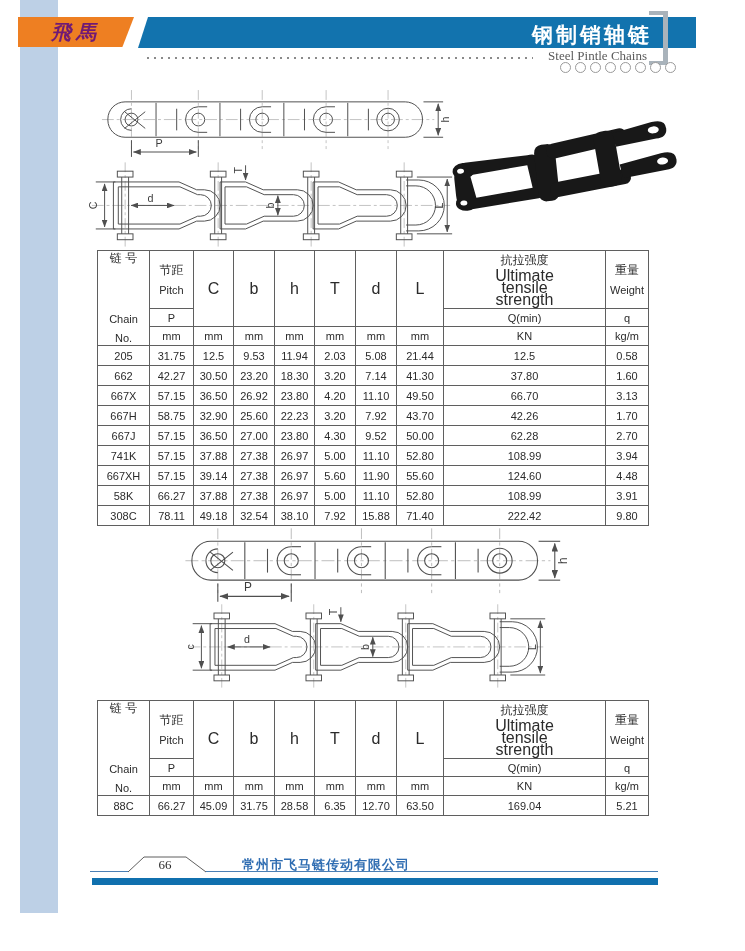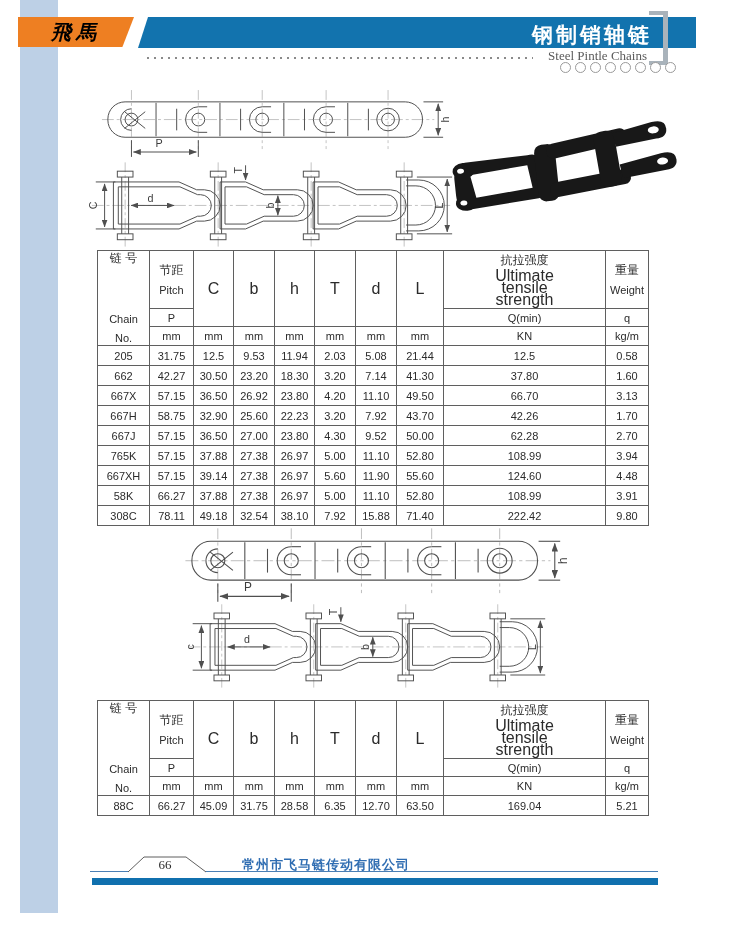--- a/index.html
+++ b/index.html
@@ -4,21 +4,21 @@
 <style>
   html,body{margin:0;padding:0;background:#fff;}
   .page{position:relative;width:745px;height:951px;background:#fff;overflow:hidden;
         font-family:"Liberation Sans",sans-serif;color:#2b2b2b;}
   .abs{position:absolute;}
   
   .stripe{left:20px;top:0;width:38px;height:913px;background:#bdd0e6;}
   .logo-band{left:18px;top:17px;width:116px;height:30px;background:#ee7f22;
              clip-path:polygon(0 0,100% 0,90% 100%,0 100%);display:flex;align-items:center;justify-content:center;}
   .logo-text{font-family:"Liberation Serif",serif;font-style:italic;font-weight:bold;
-             font-size:20px;color:#000000;letter-spacing:5px;}
+             font-size:20px;color:#701a75;letter-spacing:5px;}
   .blue-band{left:131px;top:17px;width:565px;height:31px;background:#1273ae;
              clip-path:polygon(17px 0,100% 0,100% 100%,7px 100%);}
   .cn-title{position:absolute;right:44px;top:4px;font-size:21px;font-weight:bold;color:#fff;letter-spacing:3px;}
   .bracket{left:649px;top:11px;width:14px;height:46px;border-right:5px solid #a9b3bb;
            border-top:4px solid #a9b3bb;border-bottom:4px solid #a9b3bb;}
   .en-title{left:503px;top:48px;width:144px;text-align:right;font-family:"Liberation Serif",serif;
             font-size:13px;color:#5a5a5a;}
   .dotline{left:147px;top:57px;width:386px;height:2px;
            background:repeating-linear-gradient(to right,#8a8a8a 0 2px,transparent 2px 7px);}
   .circles{left:560px;top:62px;display:flex;gap:4px;}
@@ -298,21 +298,21 @@
           <td>36.50</td>
           <td>27.00</td>
           <td>23.80</td>
           <td>4.30</td>
           <td>9.52</td>
           <td>50.00</td>
           <td>62.28</td>
           <td>2.70</td>
         </tr>
         <tr>
-          <td>765K</td>
+          <td>741K</td>
           <td>57.15</td>
           <td>37.88</td>
           <td>27.38</td>
           <td>26.97</td>
           <td>5.00</td>
           <td>11.10</td>
           <td>52.80</td>
           <td>108.99</td>
           <td>3.94</td>
         </tr>

